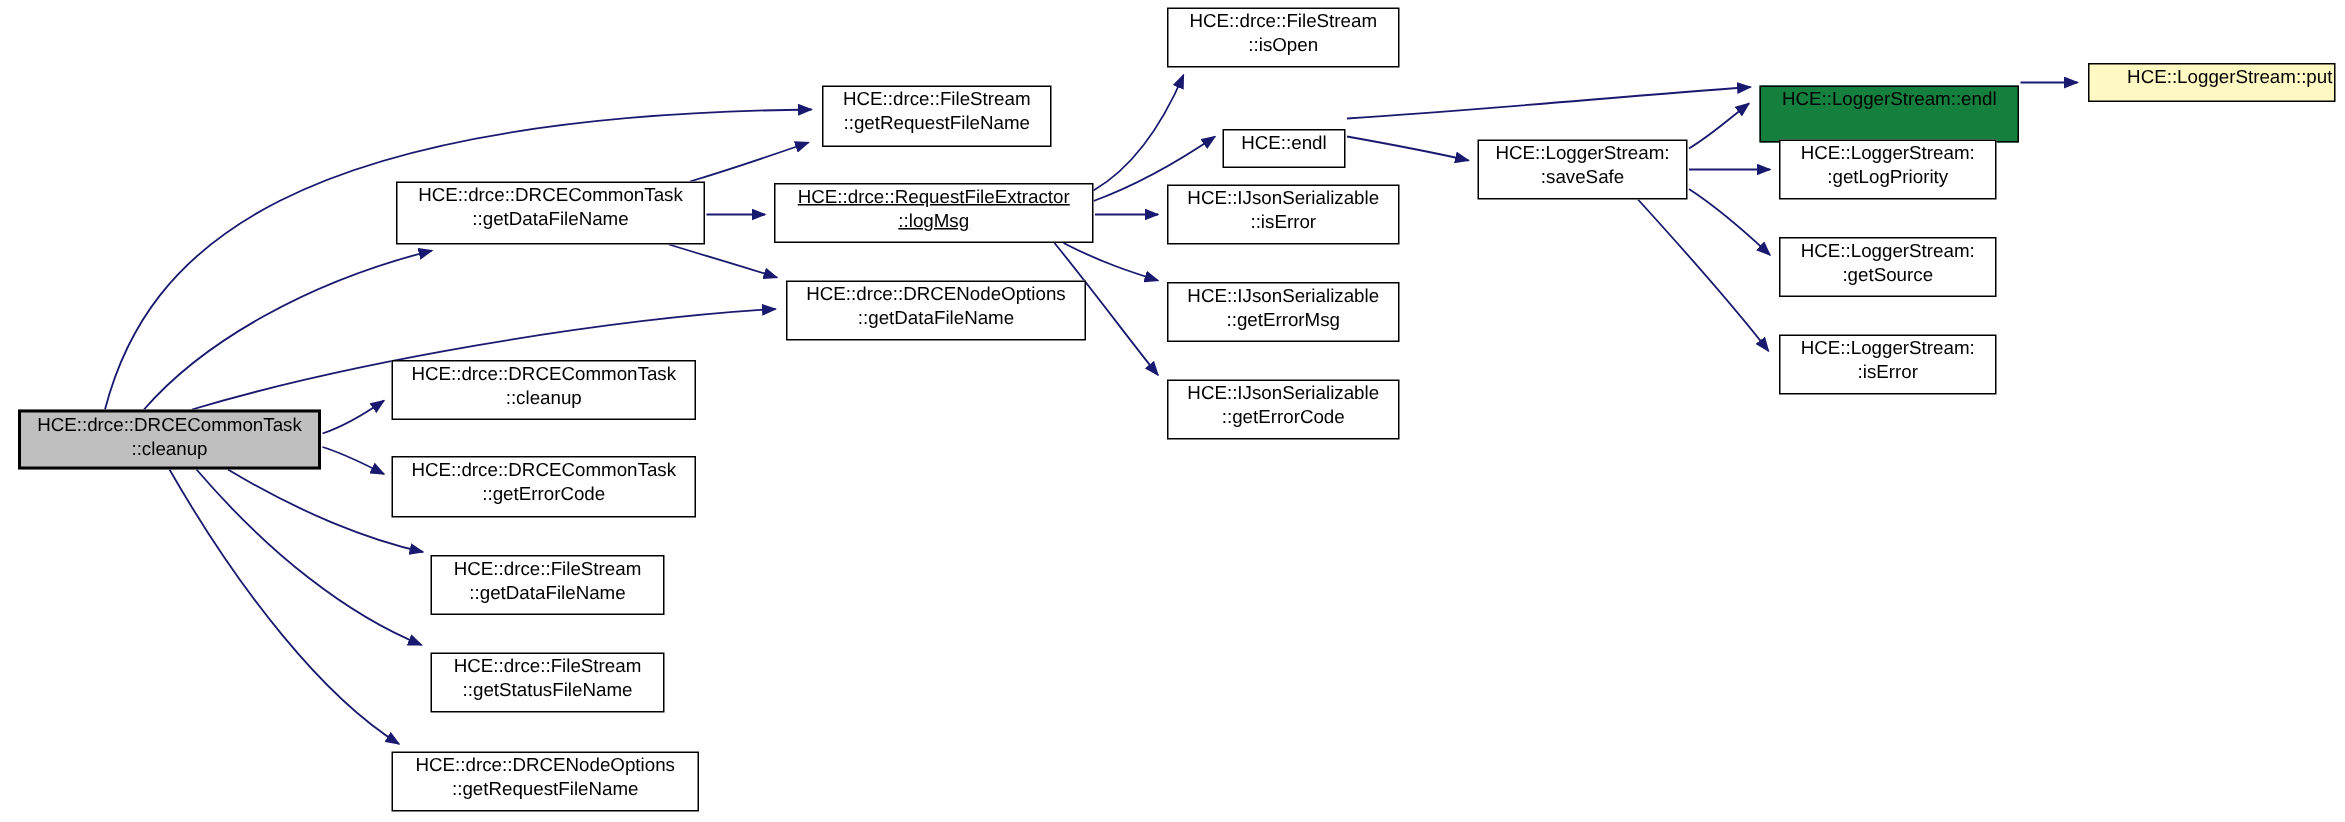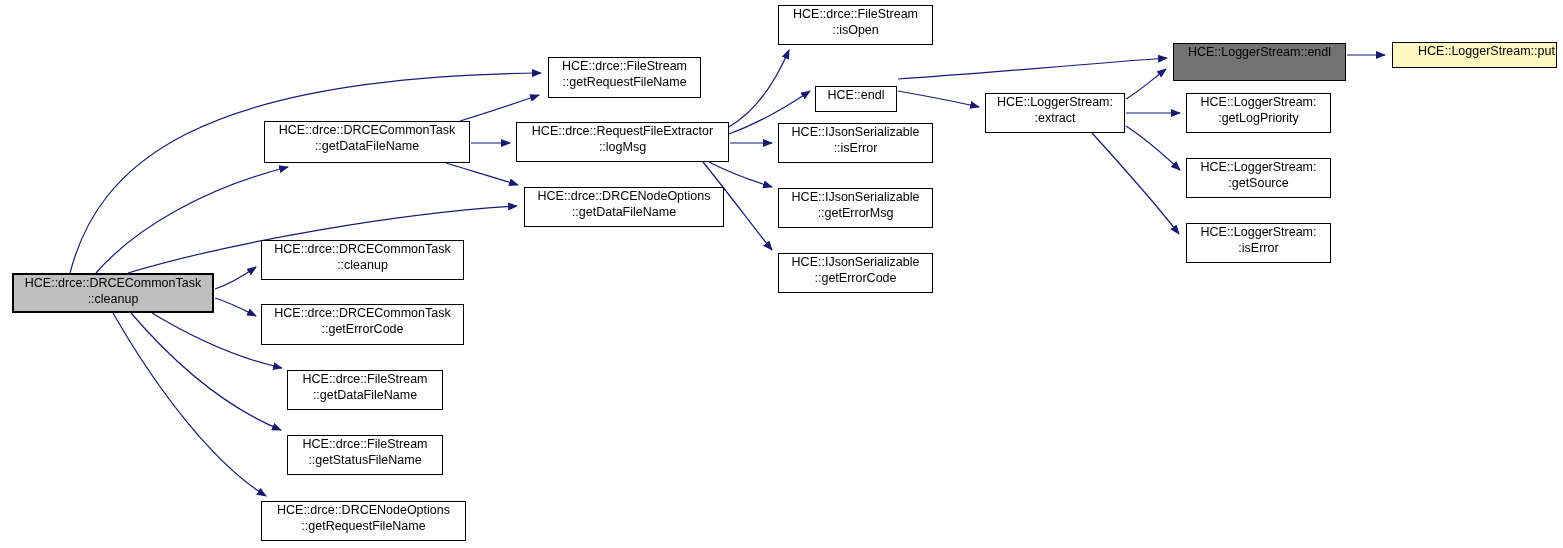--- a/index.html
+++ b/index.html
@@ -81,21 +81,21 @@
         <span>::cleanup</span>
       </div>
       <div class="node" style="left: 264px; top: 121px; width: 206px; height: 42px; background: rgb(255, 255, 255);">
         <span>HCE::drce::DRCECommonTask</span>
         <span>::getDataFileName</span>
       </div>
       <div class="node" style="left: 548px; top: 57px; width: 153px; height: 41px; background: rgb(255, 255, 255);">
         <span>HCE::drce::FileStream</span>
         <span>::getRequestFileName</span>
       </div>
-      <div class="node" style="left: 516px; top: 122px; width: 213px; height: 40px; background: rgb(255, 255, 255);">
+      <div class="node" style="left: 516px; top: 122px; width: 213px; height: 40px; background: rgb(255, 255, 255); text-decoration: underline;">
         <span>HCE::drce::RequestFileExtractor</span>
         <span>::logMsg</span>
       </div>
       <div class="node" style="left: 524px; top: 187px; width: 200px; height: 40px; background: rgb(255, 255, 255);">
         <span>HCE::drce::DRCENodeOptions</span>
         <span>::getDataFileName</span>
       </div>
       <div class="node" style="left: 261px; top: 240px; width: 203px; height: 40px; background: rgb(255, 255, 255);">
         <span>HCE::drce::DRCECommonTask</span>
         <span>::cleanup</span>
@@ -130,23 +130,23 @@
       <div class="node" style="left: 778px; top: 188px; width: 155px; height: 40px; background: rgb(255, 255, 255);">
         <span>HCE::IJsonSerializable</span>
         <span>::getErrorMsg</span>
       </div>
       <div class="node" style="left: 778px; top: 253px; width: 155px; height: 40px; background: rgb(255, 255, 255);">
         <span>HCE::IJsonSerializable</span>
         <span>::getErrorCode</span>
       </div>
       <div class="node" style="left: 985px; top: 93px; width: 140px; height: 40px; background: rgb(255, 255, 255);">
         <span>HCE::LoggerStream:</span>
-        <span>:extract</span>
+        <span>:saveSafe</span>
       </div>
-      <div class="node" style="left: 1173px; top: 43px; width: 173px; height: 38px; background: #737373;">
+      <div class="node" style="left: 1173px; top: 57px; width: 173px; height: 38px; background: #15803d;">
         <span>HCE::LoggerStream::endl</span>
       </div>
       <div class="node" style="left: 1392px; top: 42px; width: 165px; height: 26px; background: #fef9c3; padding-left: 24px;">
         <span>HCE::LoggerStream::put</span>
       </div>
       <div class="node" style="left: 1186px; top: 93px; width: 145px; height: 40px; background: rgb(255, 255, 255);">
         <span>HCE::LoggerStream:</span>
         <span>:getLogPriority</span>
       </div>
       <div class="node" style="left: 1186px; top: 158px; width: 145px; height: 40px; background: rgb(255, 255, 255);">

